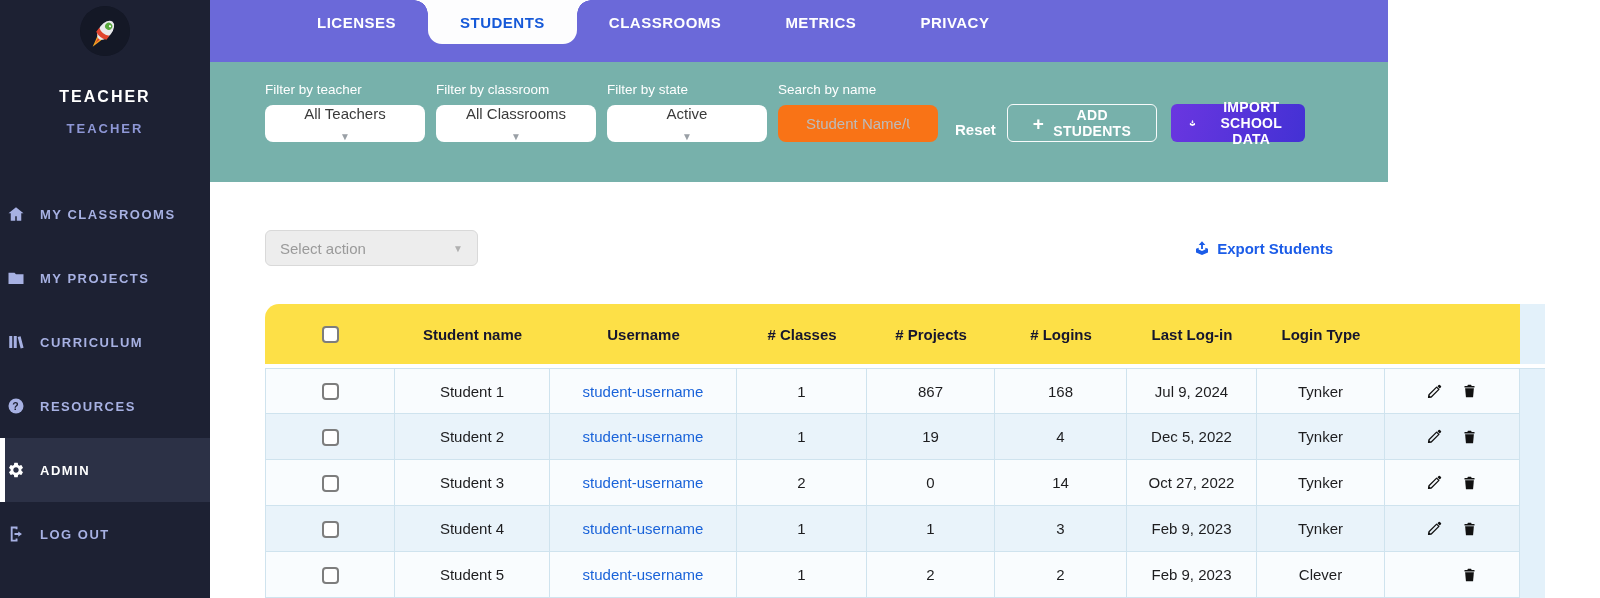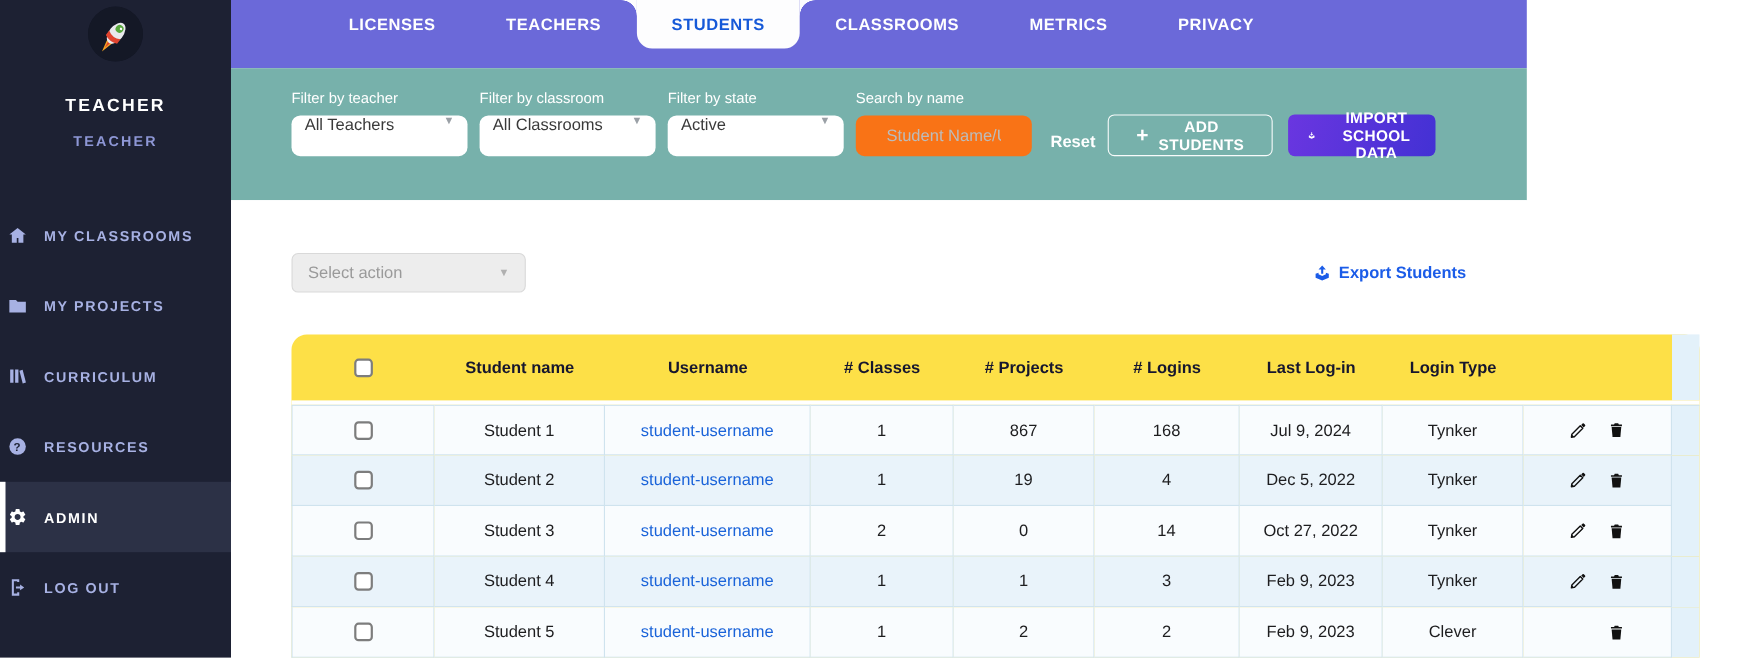--- a/index.html
+++ b/index.html
@@ -31,22 +31,22 @@
       background:radial-gradient(circle at 0 100%, rgba(255,255,255,0) 13.5px, #fdfdfe 14px); }
   .nav-tab.active::after { content:""; position:absolute; top:0; right:-14px; width:14px; height:14px;
       background:radial-gradient(circle at 100% 100%, rgba(255,255,255,0) 13.5px, #fdfdfe 14px); }
 
   
   .filterbar { height:125px; background:#77b1ab; display:flex; align-items:flex-start;
                padding:20px 85px 0 55px; gap:11px; }
   .field { display:flex; flex-direction:column; }
   .field-label { color:#fff; font-size:13.5px; margin-bottom:8px; }
   .select-box { width:160px; height:37px; background:#fff; border-radius:8px; display:flex;
-                align-items:flex-start; justify-content:space-between; padding:0 12px;
-                font-size:15px; color:#3a3a3a; cursor:pointer; }
+                align-items:center; justify-content:space-between; padding:0 12px;
+                font-size:15px; color:#3a3a3a; cursor:pointer;flex-direction:column; }
   .caret { color:#9aa0a6; font-size:10px; }
   .search-input { width:160px; height:37px; background:#f97316; border:none; border-radius:8px;
                   padding:0 28px; font-size:15px; color:#333; font-family:"Liberation Sans",sans-serif; }
   .search-input::placeholder { color:#bcbcbc; }
   .reset { color:#fff; font-weight:600; font-size:15px; margin-top:29px; line-height:37px;
            margin-left:6px; cursor:pointer; }
   .filter-buttons { margin-left:auto; display:flex; gap:14px; margin-top:22px; }
   .btn { height:38px; border-radius:6px; display:flex; align-items:center; gap:9px;
          font-weight:bold; font-size:14px; letter-spacing:.3px; cursor:pointer;
          font-family:"Liberation Sans",sans-serif; }
@@ -144,21 +144,20 @@
         </svg>
       <span>LOG OUT</span>
     </div>
   </div>
 </div>
 
 <div class="main">
 
   <div class="topnav">
     <div class="nav-tab"><span>LICENSES</span></div>
-    <div class="nav-tab"><span>TEACHERS</span></div>
     <div class="nav-tab active"><span>STUDENTS</span></div>
     <div class="nav-tab"><span>CLASSROOMS</span></div>
     <div class="nav-tab"><span>METRICS</span></div>
     <div class="nav-tab"><span>PRIVACY</span></div>
   </div>
 
   <div class="filterbar">
     <div class="field">
       <span class="field-label">Filter by teacher</span>
       <div class="select-box">

